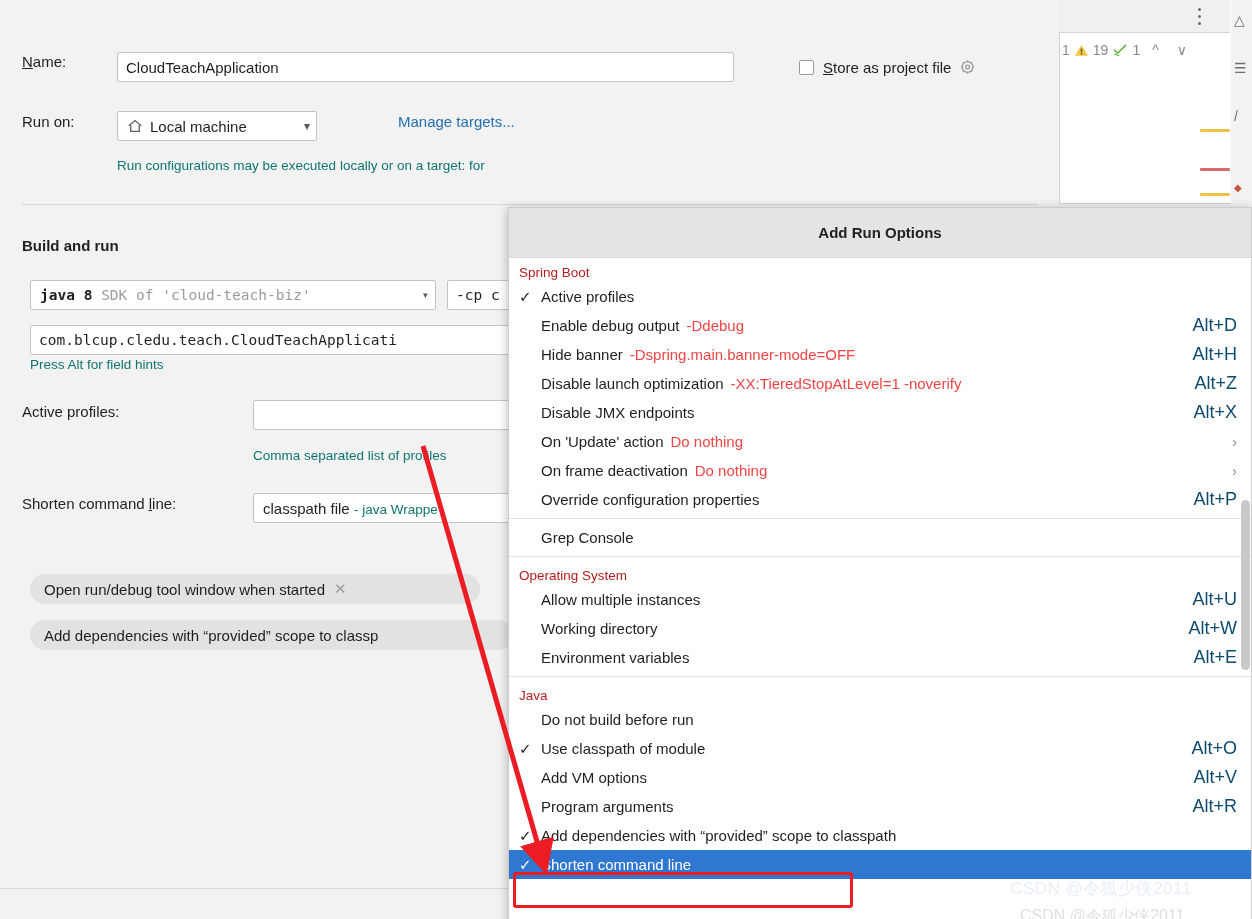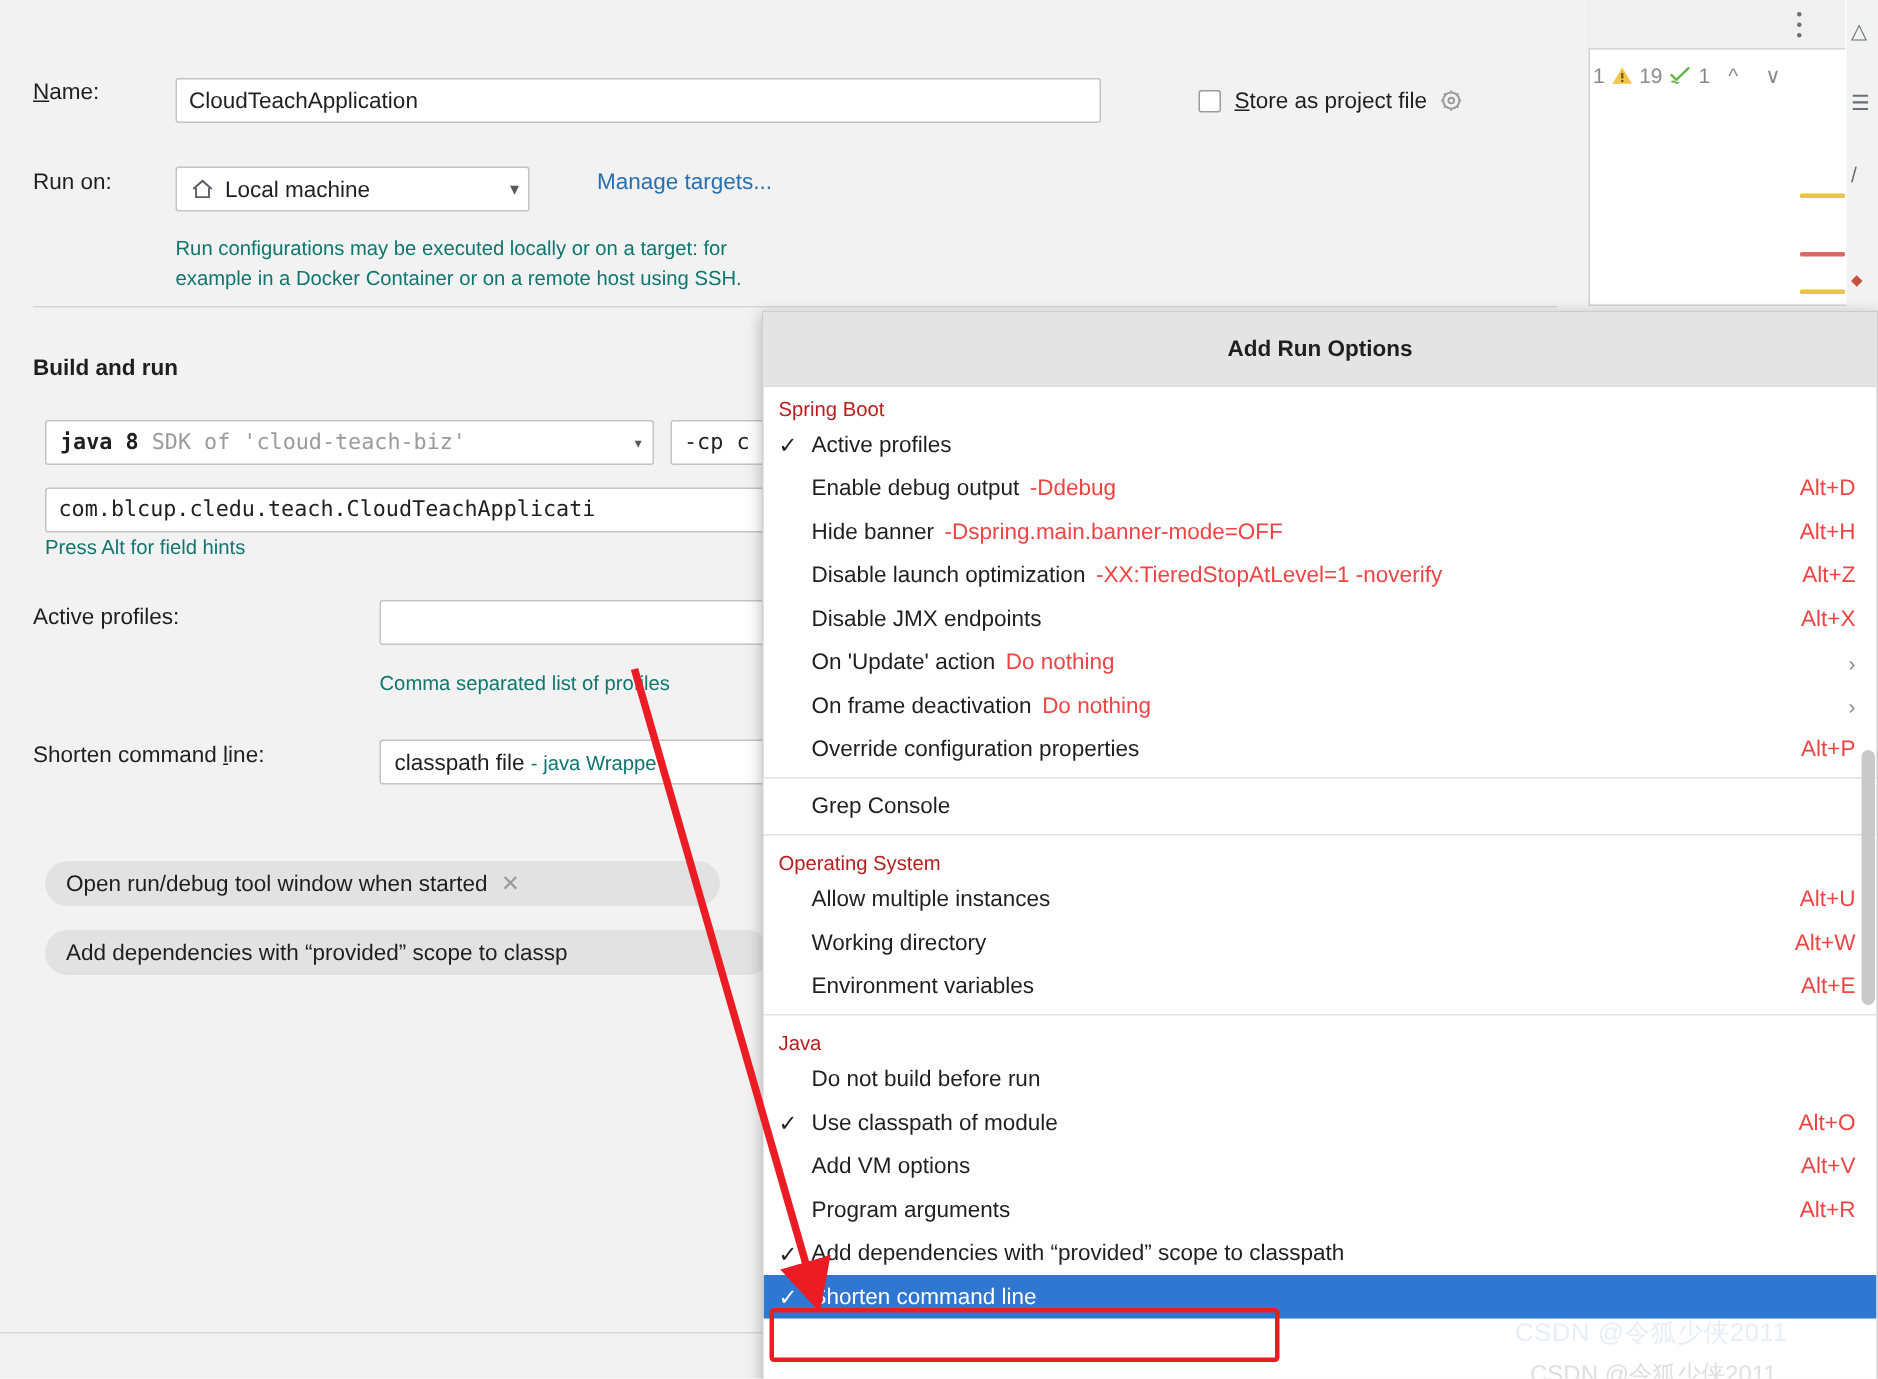--- a/index.html
+++ b/index.html
@@ -80,21 +80,21 @@
   }
   .grpLabel{font-size:13.5px;color:#b91c1c;padding:7px 0 2px 10px;}
   .mi{
     position:relative;display:flex;align-items:center;height:29px;
     padding-left:10px;padding-right:14px;font-size:15px;color:#1f1f1f;white-space:nowrap;
     box-sizing:border-box;
   }
   .mi .tick{width:22px;flex:0 0 22px;font-size:15px;color:#1f1f1f;}
   .mi .mlabel{}
   .mi .msub{color:#ef4444;margin-left:7px;}
-  .mi .mkey{margin-left:auto;color:#ef4444;font-size:15px;padding-left:18px;}
+  .mi .mkey{margin-left:auto;color:#0c4a6e;font-size:18px;padding-left:18px;}
   .mi .marrow{margin-left:auto;color:#8a8a8a;font-size:14px;padding-left:18px;}
   .mi.sel{background:#2f77d0;color:#ffffff;}
   .mi.sel .tick,.mi.sel .mkey{color:#ffffff;}
   .msep{height:1px;background:#e0e0e0;margin:4px 0;}
 
   #popupScroll{position:absolute;right:2px;top:500px;width:9px;height:170px;background:#c9c9c9;border-radius:5px;}
 
   
   #redBox{
     position:absolute;left:513px;top:872px;width:340px;height:36px;
@@ -129,35 +129,34 @@
     <svg width="17" height="17" viewBox="0 0 17 17" style="margin-left:8px;">
       <circle cx="8.5" cy="8" r="5.4" fill="none" stroke="#9a9a9a" stroke-width="1.3"></circle>
       <circle cx="8.5" cy="8" r="1.9" fill="none" stroke="#9a9a9a" stroke-width="1.3"></circle>
       <path d="M8.5 1.2v1.6M8.5 13.2v1.6M1.8 8h1.6M13.6 8h1.6M3.7 3.2l1.2 1.2M12.1 11.6l1.2 1.2M13.3 3.2l-1.2 1.2M4.9 11.6l-1.2 1.2" stroke="#9a9a9a" stroke-width="1.2"></path>
     </svg>
   </div>
 
   <div class="row" style="left:22px;top:113px;">
     <span class="lbl">Run on:</span>
   </div>
-  <div class="combo" style="position:absolute;left:117px;top:111px;width:236px;">
+  <div class="combo" style="position:absolute;left:117px;top:111px;width:200px;">
     <span style="display:flex;align-items:center;">
       <svg width="16" height="16" viewBox="0 0 16 16" style="margin-right:7px;">
         <path d="M2.2 7.6L8 2.6l5.8 5" fill="none" stroke="#5c6066" stroke-width="1.3" stroke-linecap="round"></path>
         <path d="M3.7 7.2v6.2h8.6V7.2" fill="none" stroke="#5c6066" stroke-width="1.3"></path>
       </svg>
       <span>Local machine</span>
     </span>
     <span class="chev">▾</span>
   </div>
   <div style="position:absolute;left:398px;top:113px;" class="link">Manage targets...</div>
 
   <div style="position:absolute;left:117px;top:156px;line-height:20px;">
     <div class="hint">Run configurations may be executed locally or on a target: for</div>
-    <div class="hint">example in a Docker Container or on a remote host using SSH.</div>
   </div>
 
   <div class="hsep" style="left:22px;top:204px;width:1016px;"></div>
 
   <div style="position:absolute;left:22px;top:237px;text-align:right;" class="sectionTitle">Build and run</div>
 
   <div class="combo mono" style="position:absolute;left:30px;top:280px;width:406px;">
     <span>
       <b>java 8</b>
       <span class="dim">SDK of 'cloud-teach-biz'</span>

